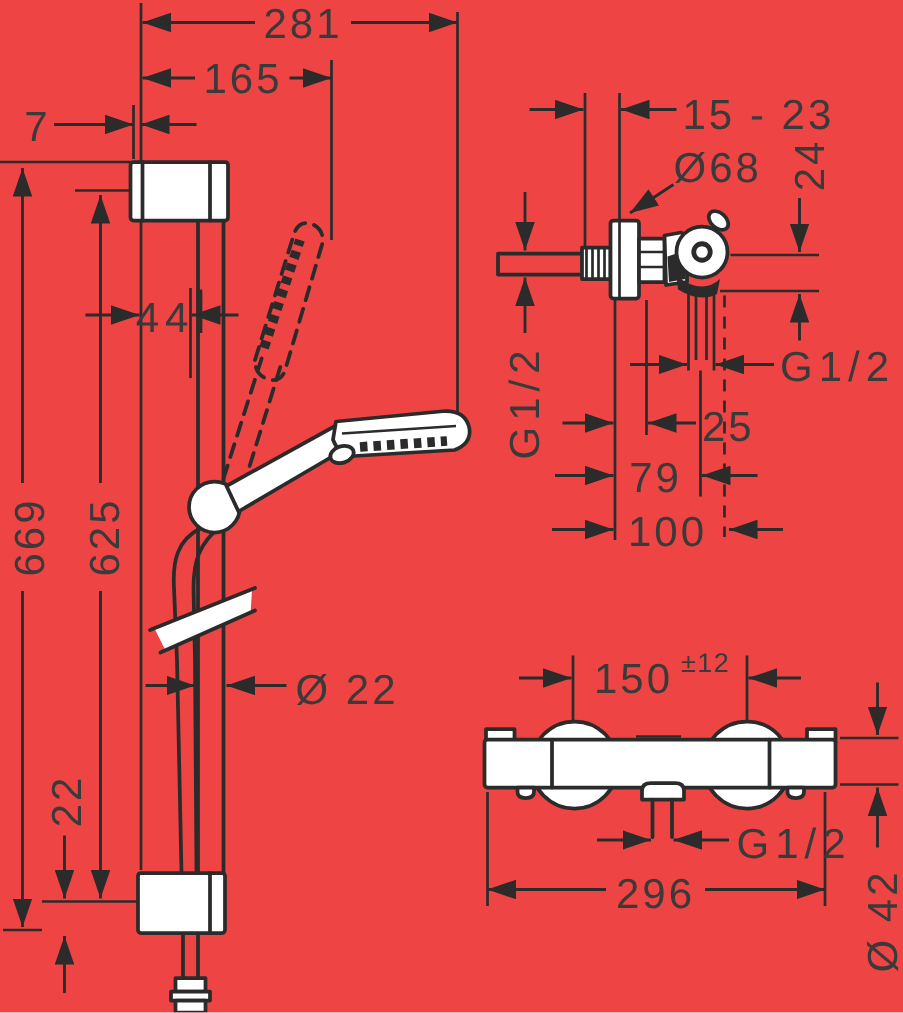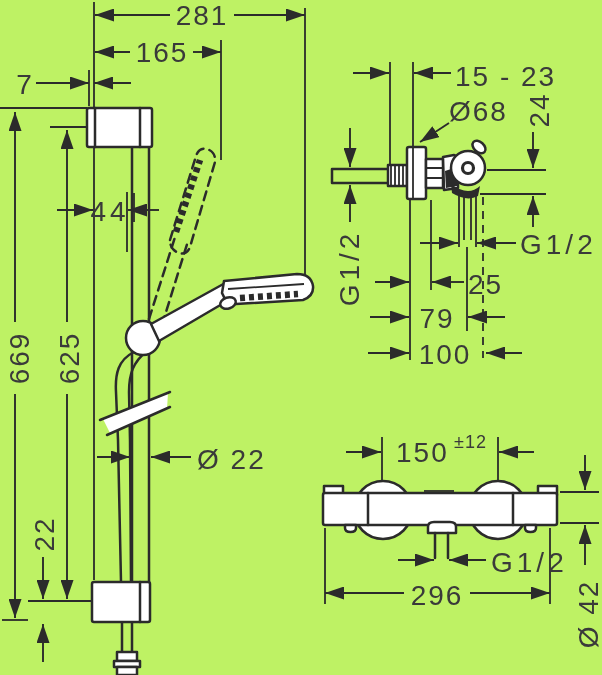--- a/index.html
+++ b/index.html
@@ -1,16 +1,16 @@
 <!DOCTYPE html>
 <html><head>
 <meta charset="utf-8">
 <style>
   html,body{margin:0;padding:0;background:#fff;}
-  #stage{position:relative;width:602px;height:675px;background:#bef264;overflow:hidden;
+  #stage{position:relative;width:602px;height:675px;background:#ef4444;overflow:hidden;
          font-family:"Liberation Sans", sans-serif;}
   svg{display:block;}
   .ln{stroke:#2b2b2b;stroke-width:2.5;fill:none;stroke-linecap:round;stroke-linejoin:round;}
   .thin{stroke:#2b2b2b;stroke-width:1.8;fill:none;}
   .dim{stroke:#2b2b2b;stroke-width:1.9;fill:none;}
   .wh{fill:#ffffff;}
   .dk{fill:#2b2b2b;stroke:none;}
   .dsh{stroke-dasharray:9 6;}
   .dshsm{stroke-dasharray:8 6;}
   .face{stroke:#2b2b2b;stroke-width:6.5;fill:none;stroke-dasharray:5 4;}

